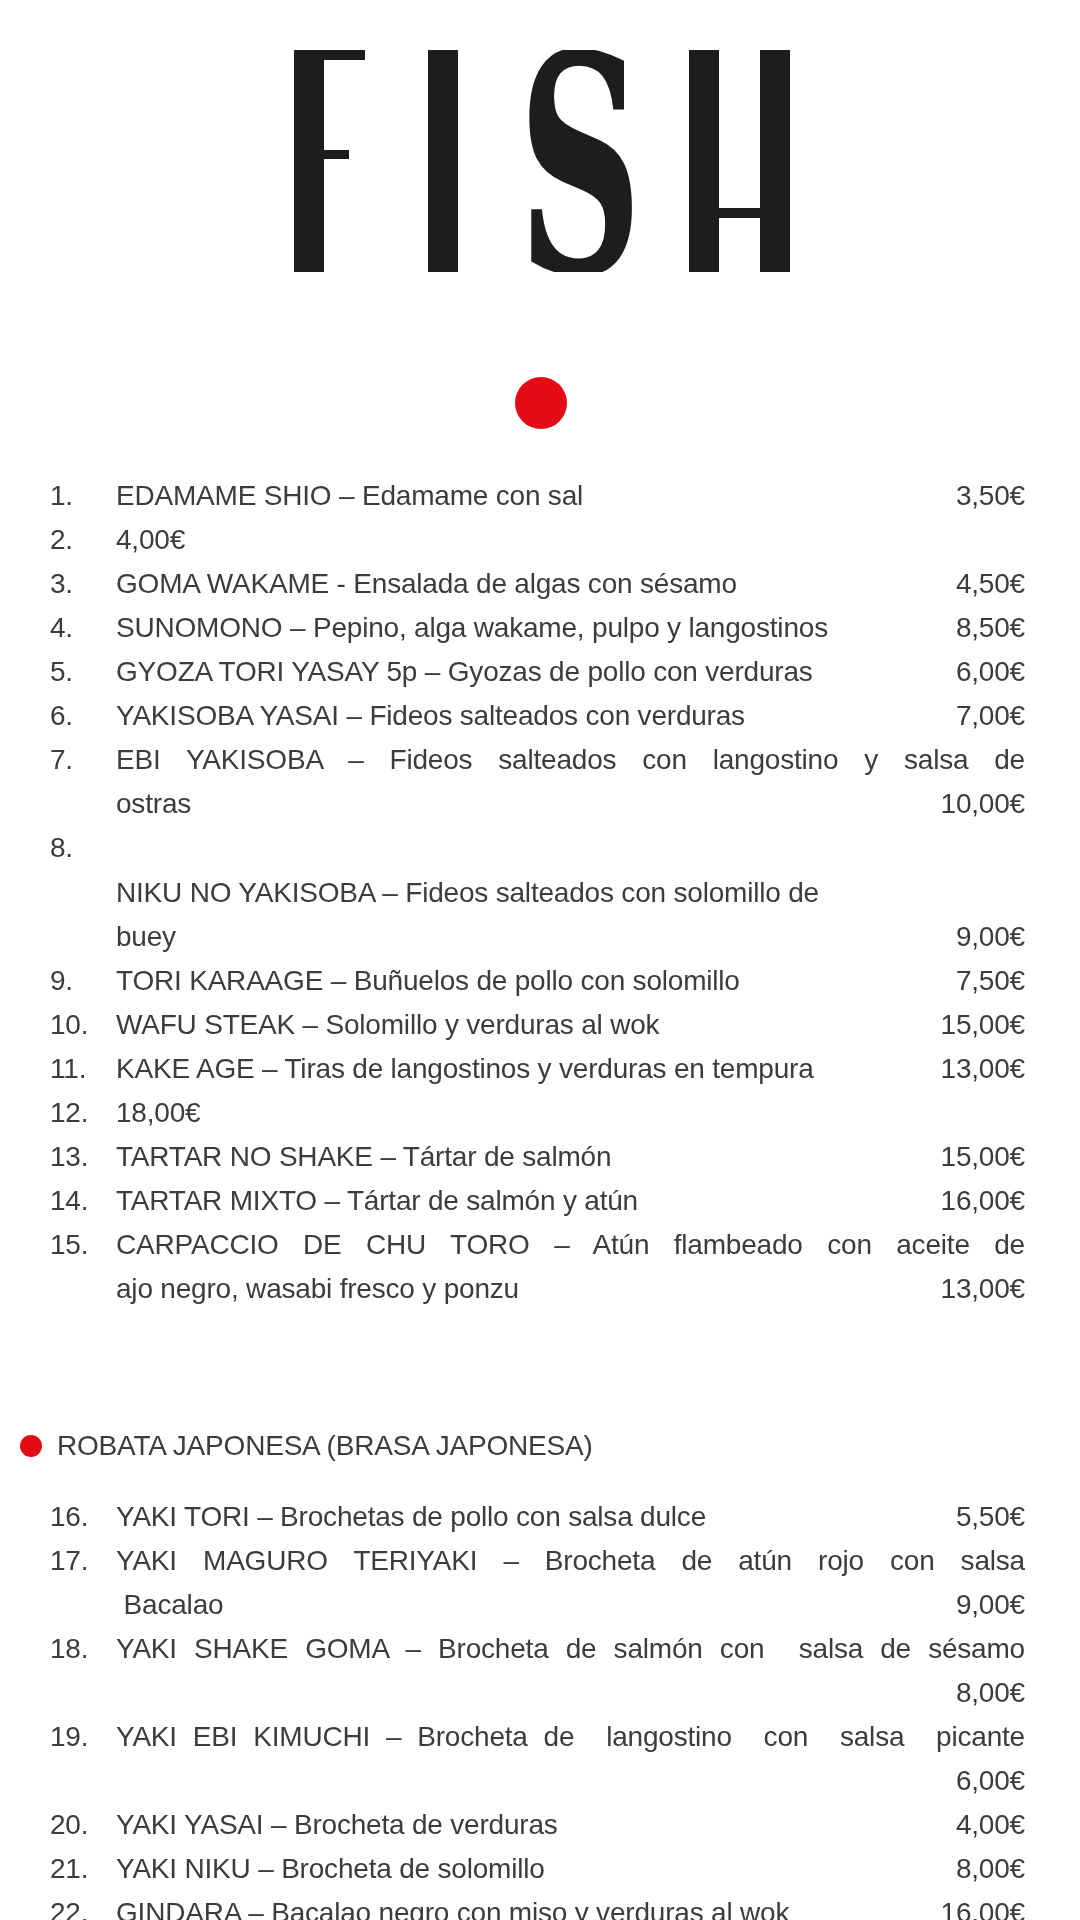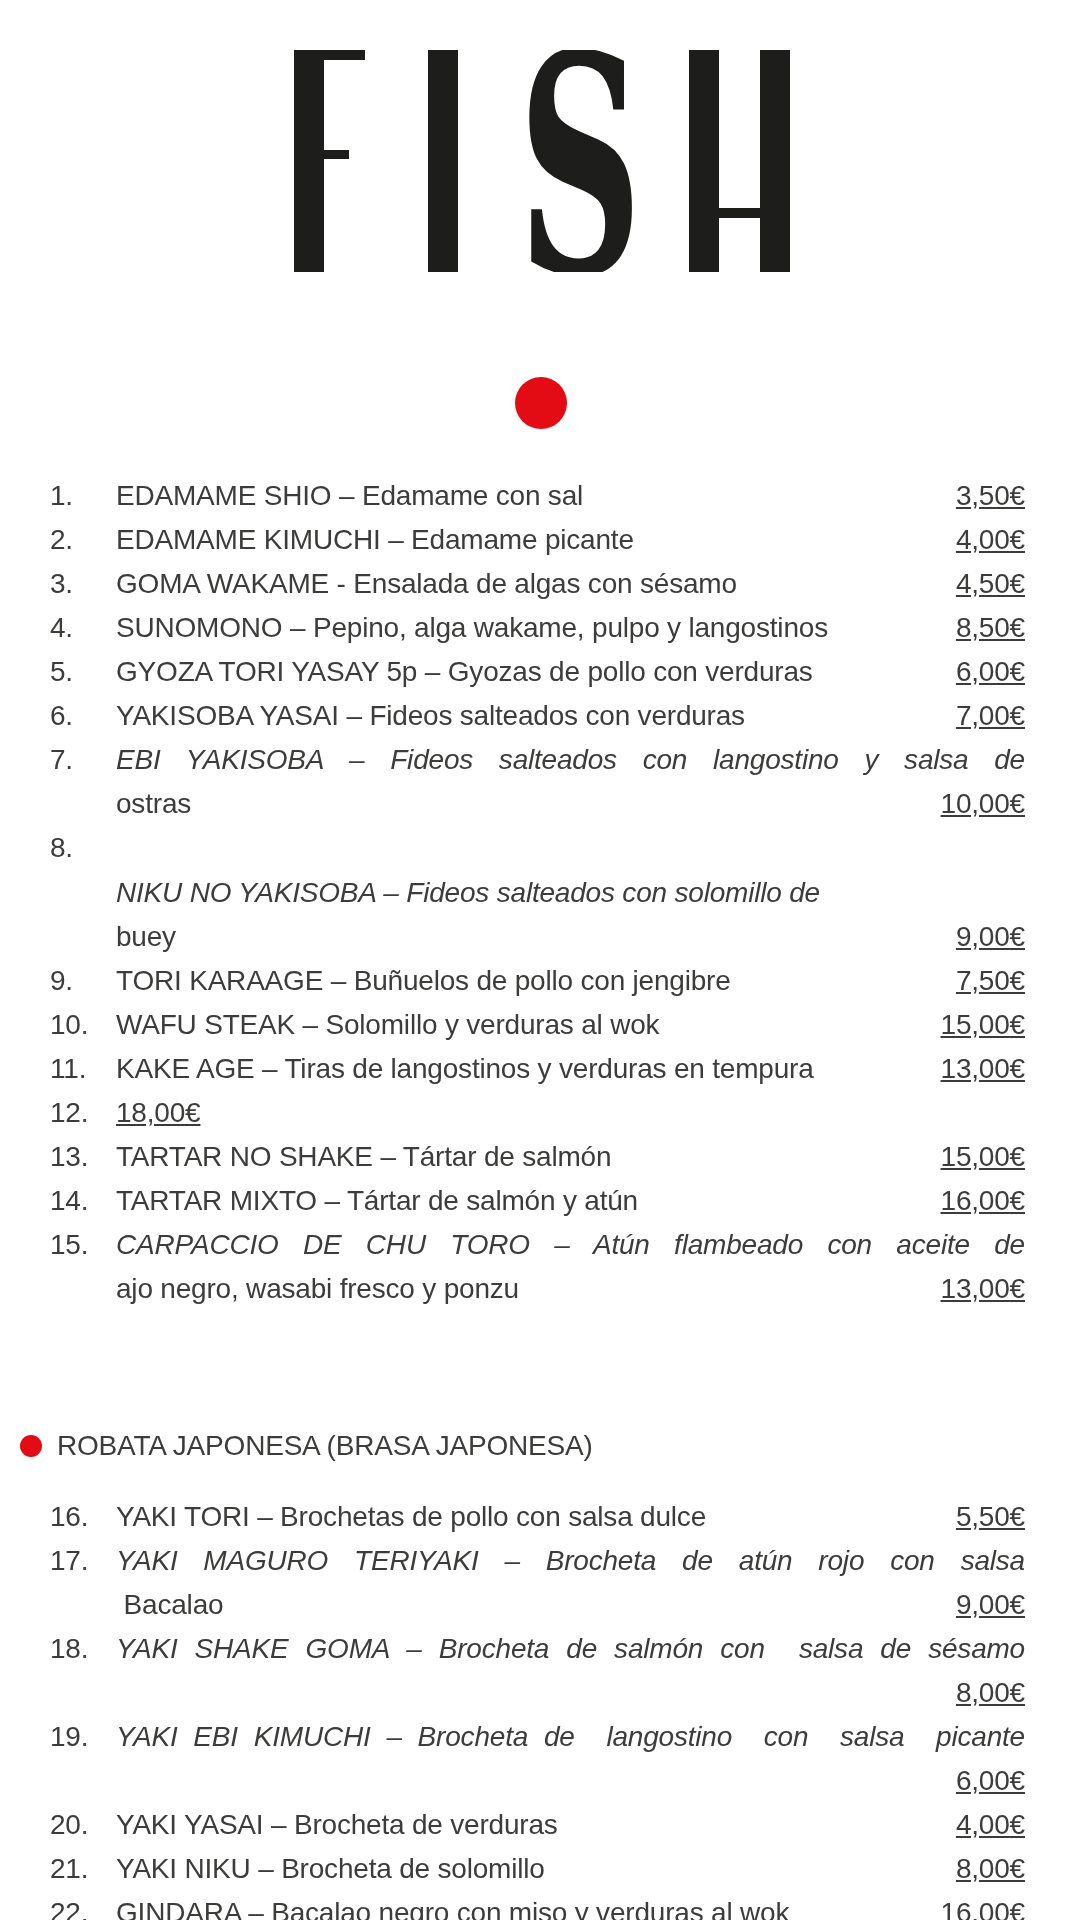--- a/index.html
+++ b/index.html
@@ -51,39 +51,37 @@
     display: grid;
     grid-template-columns: 66px 1fr;
   }
   .item .num {
     text-align: left;
   }
   .jline {
     text-align: justify;
     text-align-last: justify;
     white-space: pre-wrap;
-    font-style: italic;
   }
   .jline.ragged {
     text-align: left;
     text-align-last: left;
     margin-top: 45px;
   }
   .lastline {
     display: flex;
     justify-content: space-between;
     align-items: baseline;
     gap: 12px;
   }
   .lastline .txt {
     white-space: pre-wrap;
   }
   .lastline .price {
     white-space: nowrap;
-    text-decoration: underline;
   }
   .section-header {
     display: flex;
     align-items: center;
     margin: 113px 0 27px -30px;
   }
   .section-header .bullet {
     width: 22px;
     height: 22px;
     border-radius: 50%;
@@ -119,21 +117,20 @@
         <div class="lastline">
           <span class="txt">EDAMAME SHIO – Edamame con sal</span>
           <span class="price">3,50€</span>
         </div>
       </div>
     </div>
     <div class="item">
       <div class="num">2.</div>
       <div class="content">
         <div class="lastline">
-          <span class="txt">EDAMAME KIMUCHI – Edamame picante</span>
           <span class="price">4,00€</span>
         </div>
       </div>
     </div>
     <div class="item">
       <div class="num">3.</div>
       <div class="content">
         <div class="lastline">
           <span class="txt">GOMA WAKAME - Ensalada de algas con sésamo</span>
           <span class="price">4,50€</span>
@@ -184,21 +181,21 @@
         <div class="lastline">
           <span class="txt">buey</span>
           <span class="price">9,00€</span>
         </div>
       </div>
     </div>
     <div class="item">
       <div class="num">9.</div>
       <div class="content">
         <div class="lastline">
-          <span class="txt">TORI KARAAGE – Buñuelos de pollo con jengibre</span>
+          <span class="txt">TORI KARAAGE – Buñuelos de pollo con solomillo</span>
           <span class="price">7,50€</span>
         </div>
       </div>
     </div>
     <div class="item">
       <div class="num">10.</div>
       <div class="content">
         <div class="lastline">
           <span class="txt">WAFU STEAK – Solomillo y verduras al wok</span>
           <span class="price">15,00€</span>

